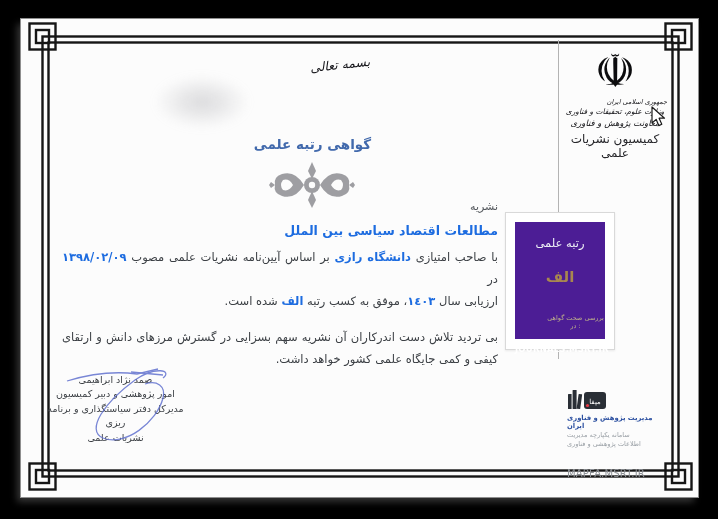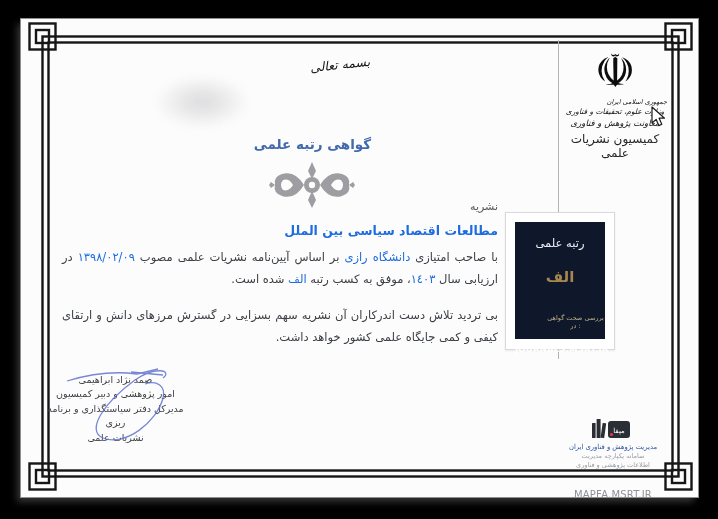--- a/index.html
+++ b/index.html
@@ -40,44 +40,44 @@
     font-size:13.5px;font-weight:600;color:#4169ac;
   }
   .ornament{left:269px;top:158px;}
   
   .body-block{left:62px;top:200px;width:436px;direction:rtl;color:#3c4045;font-size:11.5px;}
   .lbl-nashrieh{font-size:11px;color:#55595e;margin-bottom:10px;}
   .journal-name{font-size:12.5px;font-weight:bold;color:#1d6ce0;margin-bottom:8px;}
   .body-line{line-height:22px;}
   .jline{text-align:justify;text-align-last:justify;}
   .rline{text-align:right;}
-  .blue-b{color:#1d6ce0;font-weight:normal;}
+  .blue-b{color:#1d6ce0;font-weight:bold;}
   .p2{margin-top:14px;}
   
   .badge-card{
     left:505px;top:212px;width:108px;height:136px;background:#fff;
     border:1px solid #d9d9d9;box-shadow:0 1px 2px rgba(0,0,0,0.08);
   }
   .badge-box{
-    margin:9px auto 0 auto;width:90px;height:117px;background:#0f172a;
+    margin:9px auto 0 auto;width:90px;height:117px;background:#4c1d95;
     text-align:center;color:#fff;
   }
   .badge-heading{font-size:11.5px;color:#eef1f6;padding-top:14px;}
   .badge-grade{font-size:15px;font-weight:bold;color:#a8874f;margin-top:18px;}
   .badge-verify{font-size:6.5px;color:#bfb28a;margin-top:28px;padding-left:31px;}
   .badge-url{font-size:8.5px;font-weight:bold;color:#ffffff;margin-top:14px;letter-spacing:0.2px;}
   
   .sig-block{
     left:38px;top:373px;width:155px;text-align:center;direction:rtl;
     font-size:9.5px;line-height:14.4px;color:#3b3f44;
   }
   .sig-scribble{left:45px;top:360px;}
   
-  .mapfa-block{left:567px;top:416px;width:92px;text-align:center;}
-  .mapfa-l1{font-size:6.8px;font-weight:normal;color:#2b4fa0;margin-top:3px;}
+  .mapfa-block{left:567px;top:387px;width:92px;}
+  .mapfa-l1{font-size:6.8px;font-weight:bold;color:#2b4fa0;margin-top:3px;}
   .mapfa-l2{font-size:6.5px;color:#9aa0a6;margin-top:1px;}
   .mapfa-url{font-size:10px;color:#8d9196;margin-top:20px;letter-spacing:0.2px;}
   .mapfa-logo-row{height:24px;}
 </style>
 </head>
 <body>
 
 <div class="page"></div>
 
 <svg class="overlay" width="718" height="519" viewBox="0 0 718 519">

